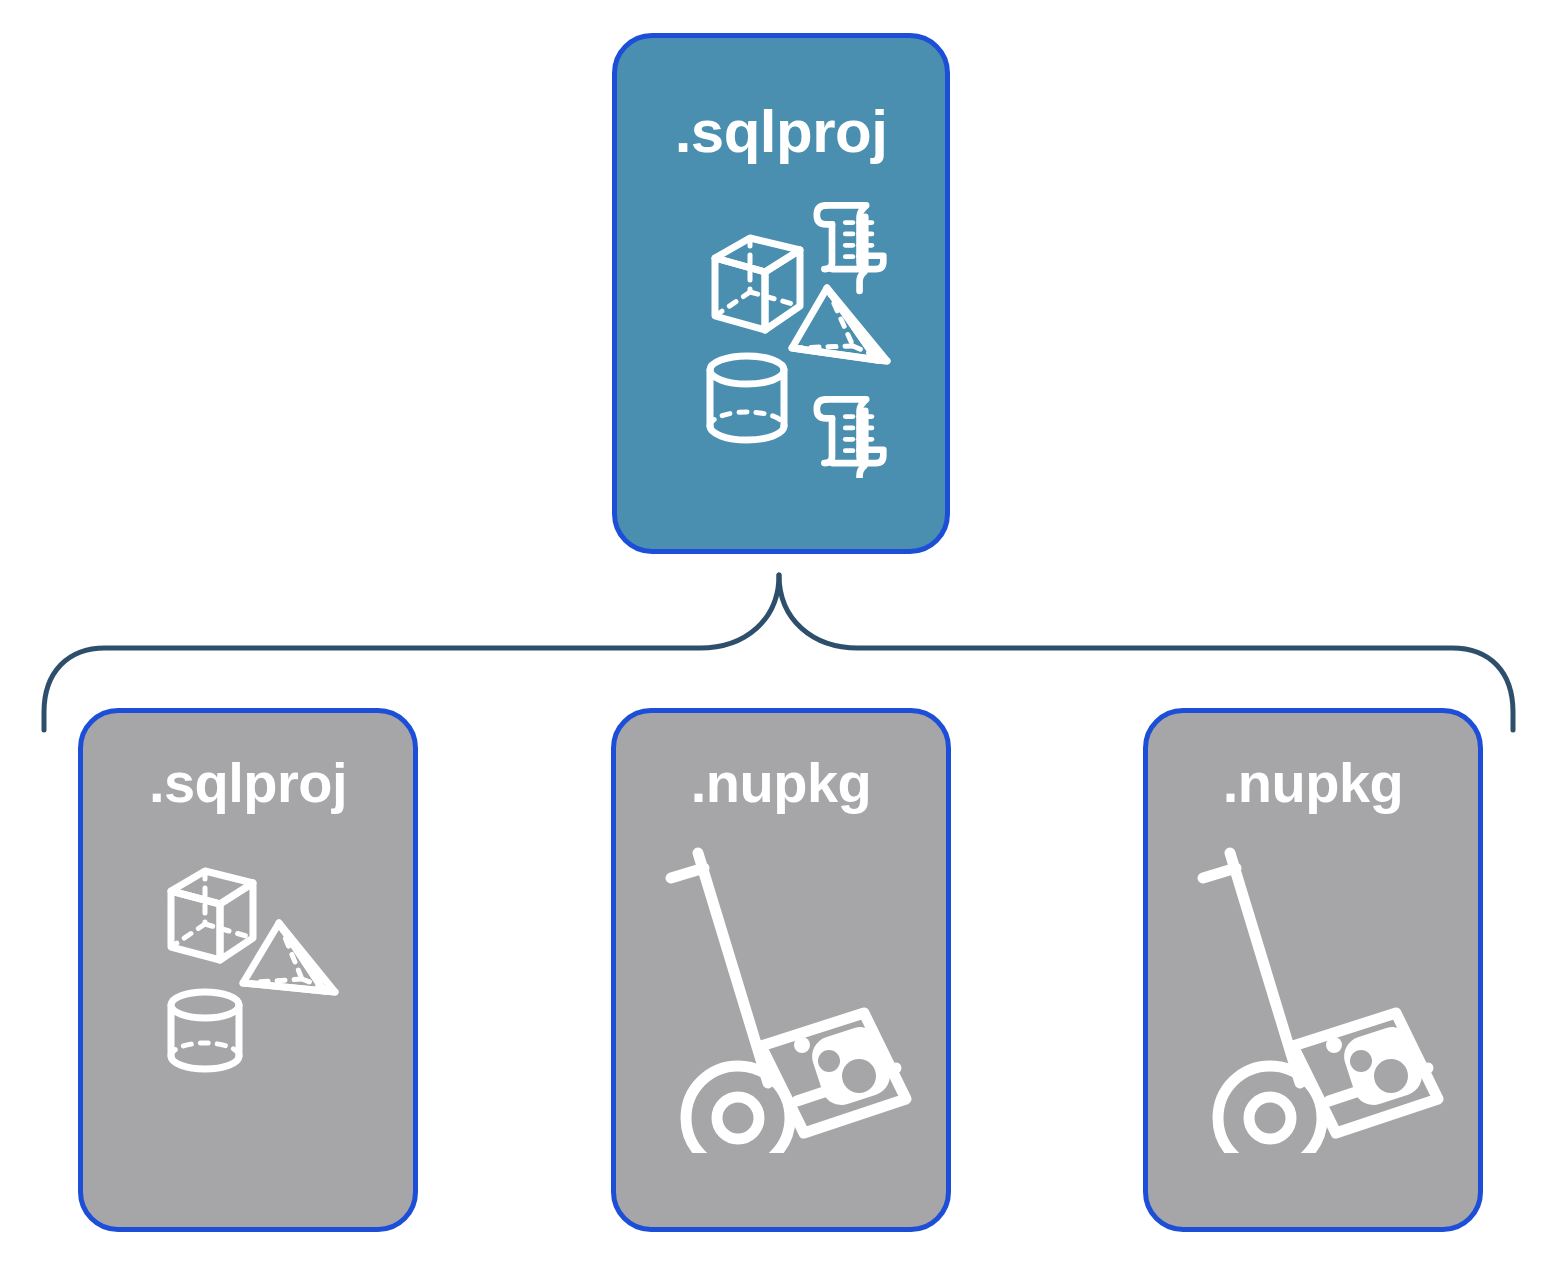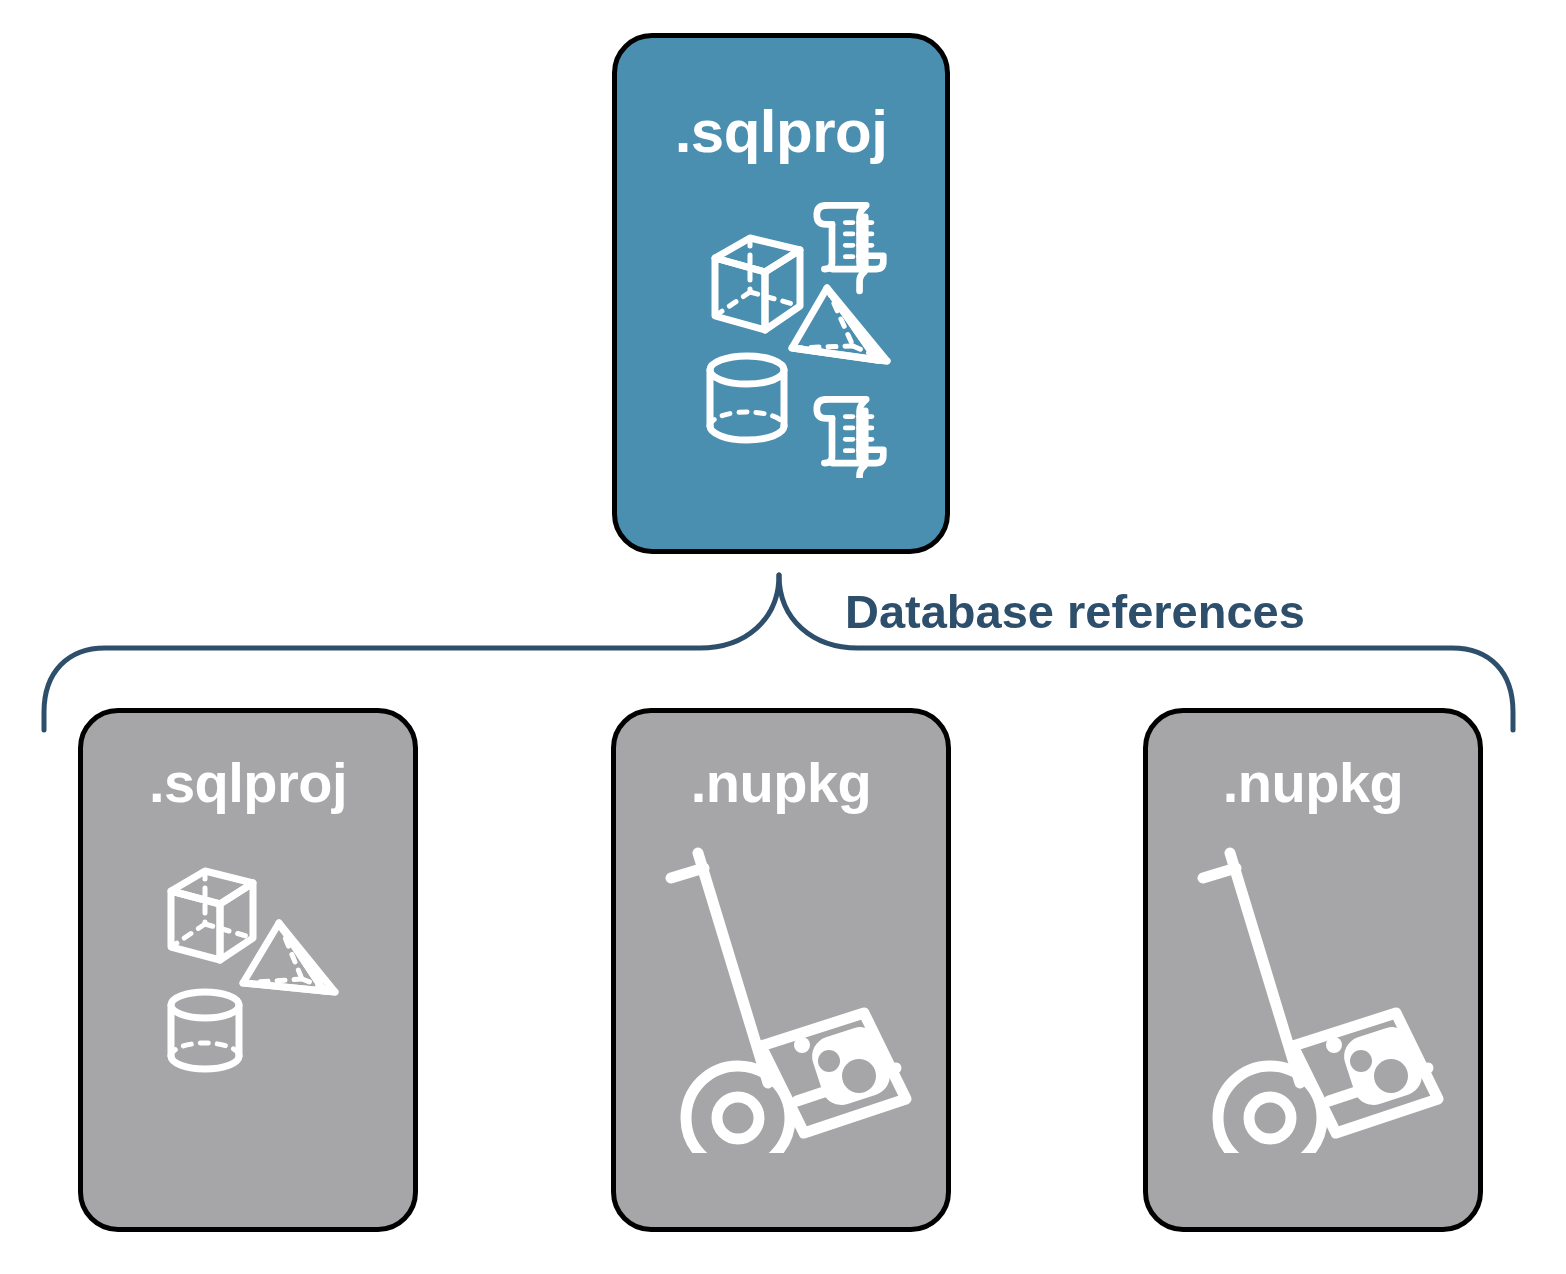--- a/index.html
+++ b/index.html
@@ -16,21 +16,21 @@
   }
   #stage {
     position: absolute;
     left: 0; top: 0;
     width: 1566px;
     height: 1274px;
   }
   .card {
     position: absolute;
     box-sizing: border-box;
-    border: 5px solid #000000;
+    border: 5px solid #1d4ed8;
     border-radius: 40px;
     overflow: hidden;
   }
   .card.blue  { background: #4a8fb0; }
   .card.gray  { background: #a6a6a8; }
 
   .card-title {
     position: absolute;
     left: 0;
     width: 100%;
@@ -151,21 +151,20 @@
                L 44 730"></path>
 
       <path d="M779 575
                C 779 620, 813 648, 858 648
                L 1452 648
                C 1490 648, 1513 672, 1513 712
                L 1513 730"></path>
     </g>
   </svg>
 
-  <div class="bracket-label" style="left:845px; top:588px; font-size:47px;">Database references</div>
 
   <div class="card gray" style="left:78px; top:708px; width:340px; height:524px;">
 
     <div class="card-title" style="top:42px; font-size:56px;">.sqlproj</div>
 
     <div class="card-icons" style="top:140px; height:250px;">
       <svg width="340" height="250" viewBox="0 0 340 250" xmlns="http://www.w3.org/2000/svg">
         <g fill="none" stroke="#ffffff" stroke-width="7" stroke-linecap="round" stroke-linejoin="round">
 
           <g>

